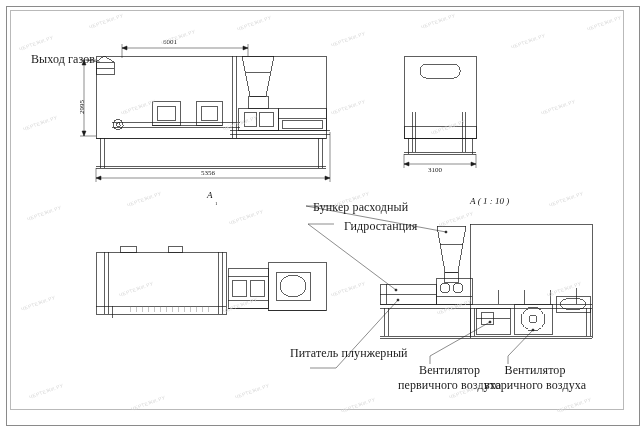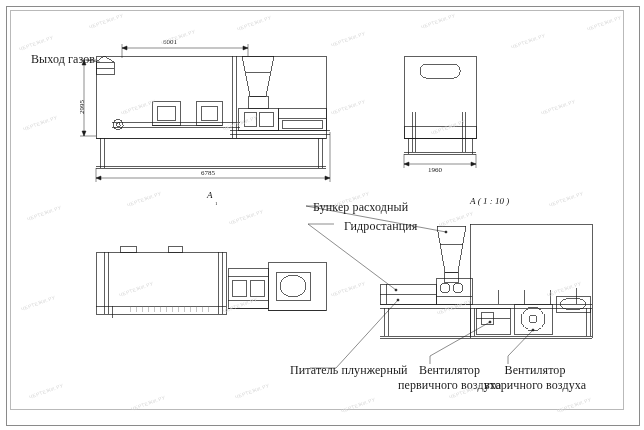--- a/index.html
+++ b/index.html
@@ -263,27 +263,27 @@
       <circle cx="490" cy="322" r="1.1" fill="#1a1a1a"></circle>
 
       <line x1="508" y1="356" x2="508" y2="364"></line>
       <line x1="508" y1="356" x2="533" y2="330"></line>
       <circle cx="533" cy="330" r="1.1" fill="#1a1a1a"></circle>
     </g>
   </svg>
 
   <div class="dim" style="left:163px;top:38px;">6001</div>
   <div class="dim vert" style="left:78px;top:114px;">2995</div>
-  <div class="dim" style="left:201px;top:169px;">6785</div>
-  <div class="dim" style="left:428px;top:166px;">1960</div>
+  <div class="dim" style="left:201px;top:169px;">5356</div>
+  <div class="dim" style="left:428px;top:166px;">3100</div>
 
   <div class="lbl" style="left:31px;top:52px;">Выход газов</div>
   <div class="lbl" style="left:313px;top:200px;">Бункер расходный</div>
   <div class="lbl" style="left:330px;top:219px;padding-left:14px;">Гидростанция</div>
-  <div class="lbl" style="left:290px;top:363px;">Питатель плунжерный</div>
+  <div class="lbl" style="left:290px;top:346px;">Питатель плунжерный</div>
   <div class="lbl" style="left:398px;top:363px;text-align:center;">Вентилятор
 первичного воздуха</div>
   <div class="lbl" style="left:484px;top:363px;text-align:center;">Вентилятор
 вторичного воздуха</div>
 
   <div class="viewname" style="left:207px;top:190px;">А</div>
   <div class="lbl" style="left:215px;top:201px;font-size:5px;">1</div>
   <div class="viewname" style="left:470px;top:196px;">А ( 1 : 10 )</div>
 
   <div class="wm" style="left:18px;top:40px;">ЧЕРТЕЖИ.РУ</div>

